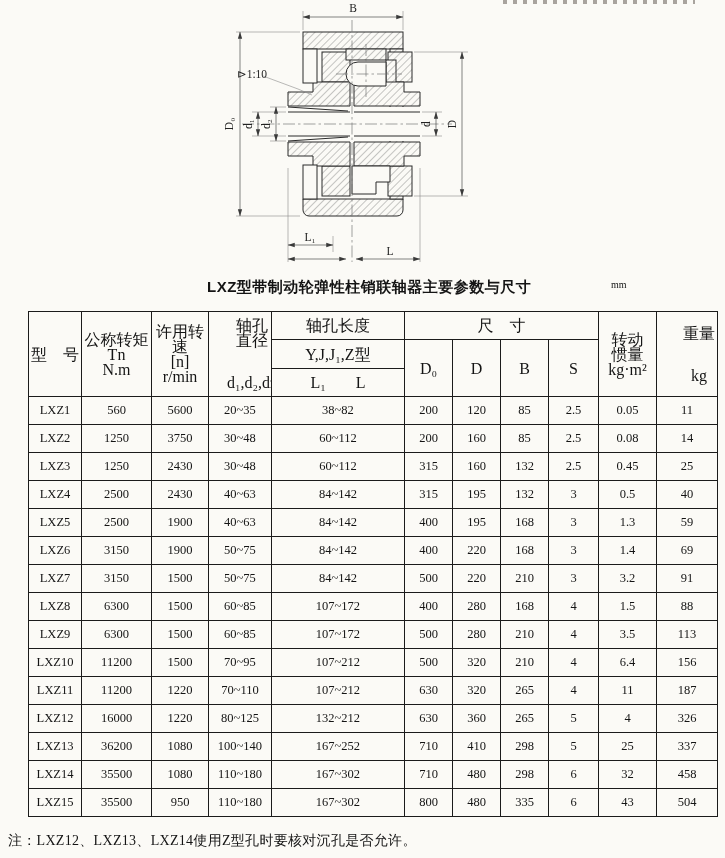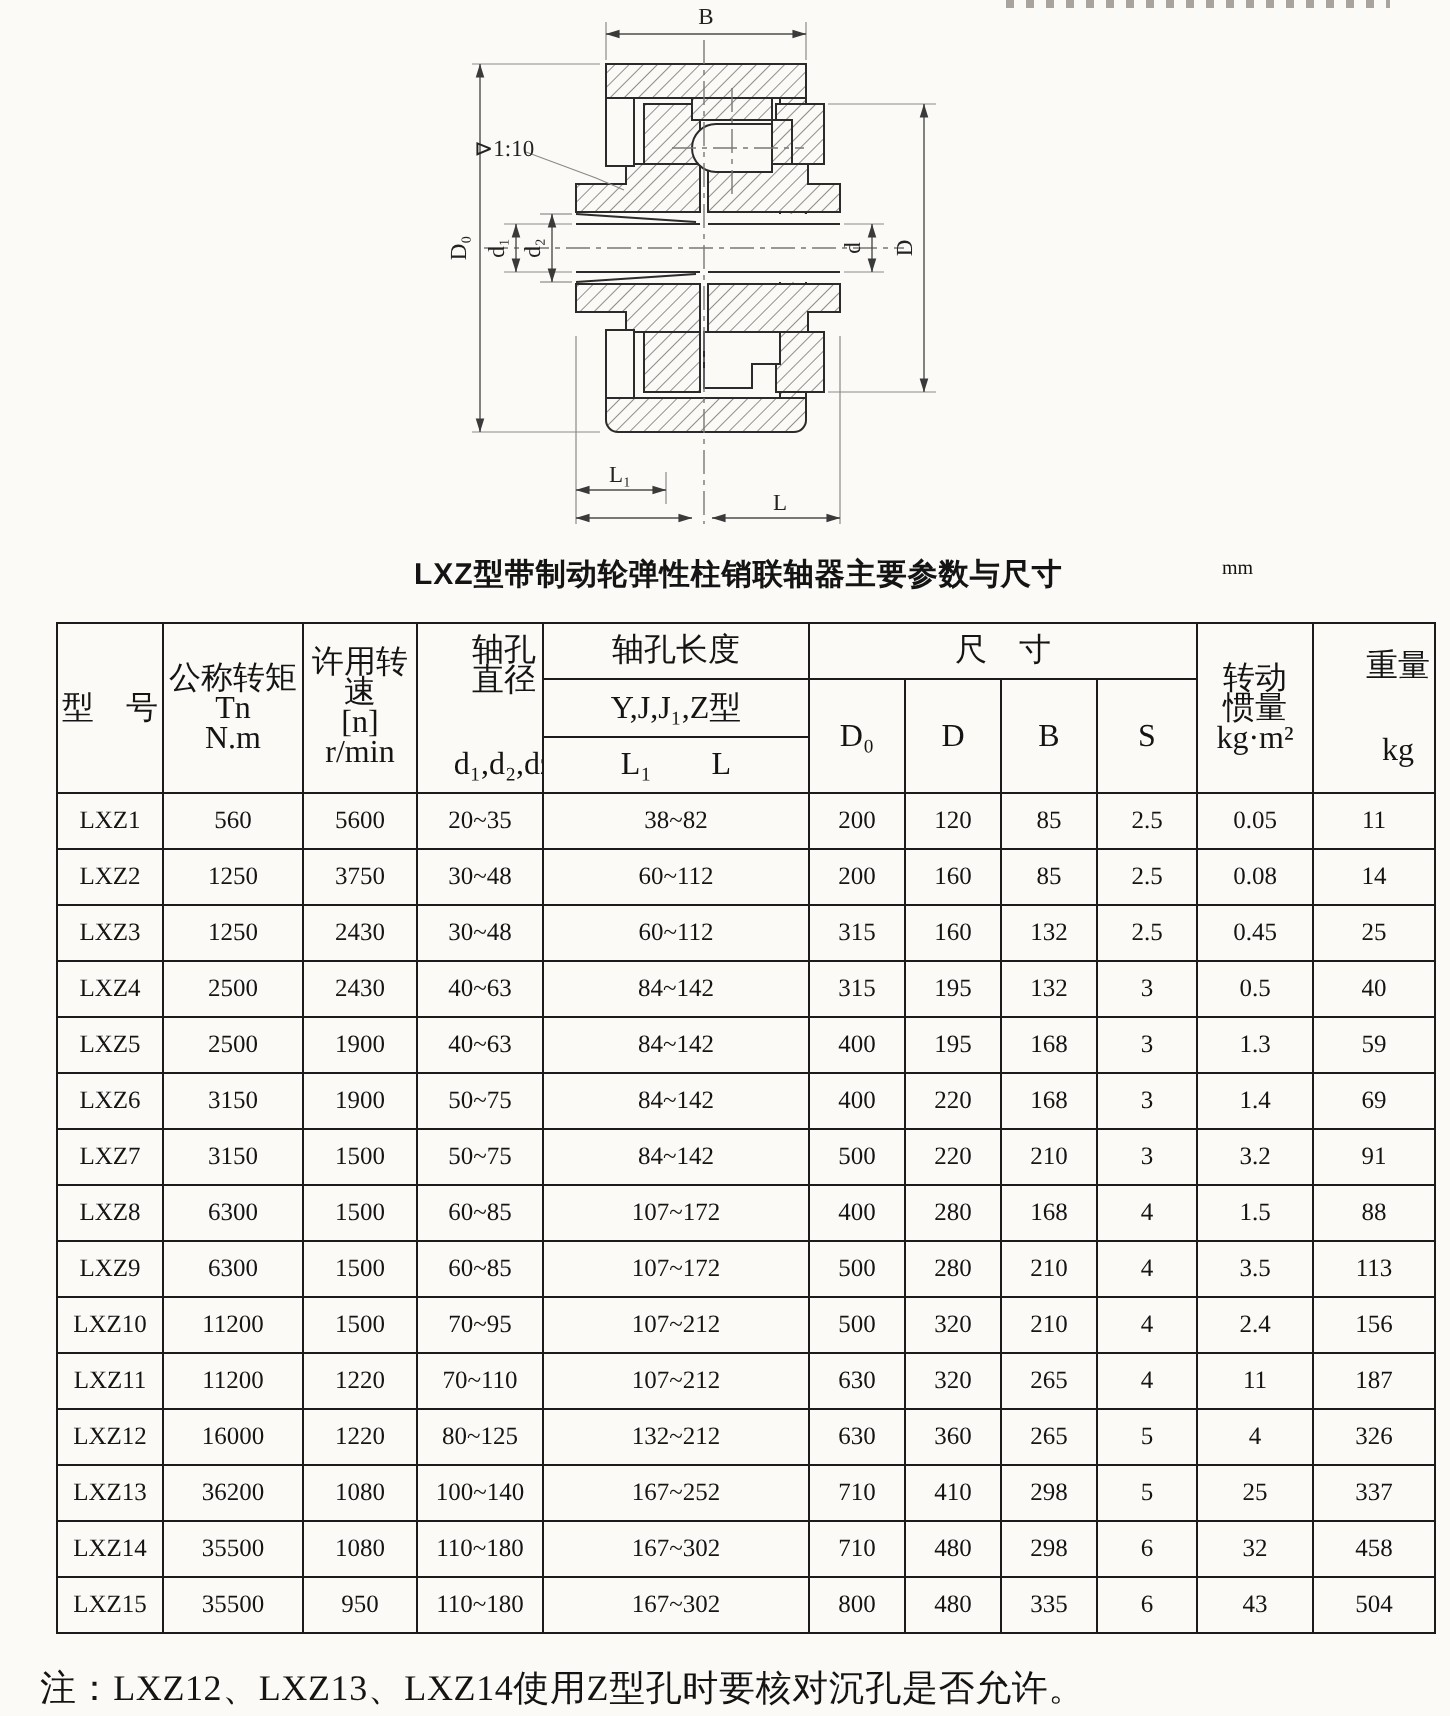--- a/index.html
+++ b/index.html
@@ -44,21 +44,21 @@
   .params thead tr.h1 th{height:27px;}
   .params thead tr.h2 th{height:28px;}
   .params thead tr.h3 th{height:27px;}
   .params tbody td{height:27px;font-size:12.5px;white-space:nowrap;}
   .stack{display:flex;flex-direction:column;align-items:center;justify-content:center;}
   .stack.gapped{gap:27px;margin-left:24px;}
   .hrow{display:flex;flex-direction:row;align-items:center;justify-content:center;gap:30px;}
 
   .note{
     position:absolute;top:832px;left:8px;
-    font-size:18px;letter-spacing:.3px;white-space:nowrap;margin-left:12px;
+    font-size:14px;letter-spacing:.3px;white-space:nowrap;
   }
 </style>
 </head>
 <body>
 
 <div class="page">
 
   <div class="clip-frag"></div>
 
   <svg class="drawing" width="725" height="272" viewBox="0 0 725 272">
@@ -362,21 +362,21 @@
         <tr>
           <td>LXZ10</td>
           <td>11200</td>
           <td>1500</td>
           <td>70~95</td>
           <td>107~212</td>
           <td>500</td>
           <td>320</td>
           <td>210</td>
           <td>4</td>
-          <td>2.4</td>
+          <td>6.4</td>
           <td>156</td>
         </tr>
         <tr>
           <td>LXZ11</td>
           <td>11200</td>
           <td>1220</td>
           <td>70~110</td>
           <td>107~212</td>
           <td>630</td>
           <td>320</td>

